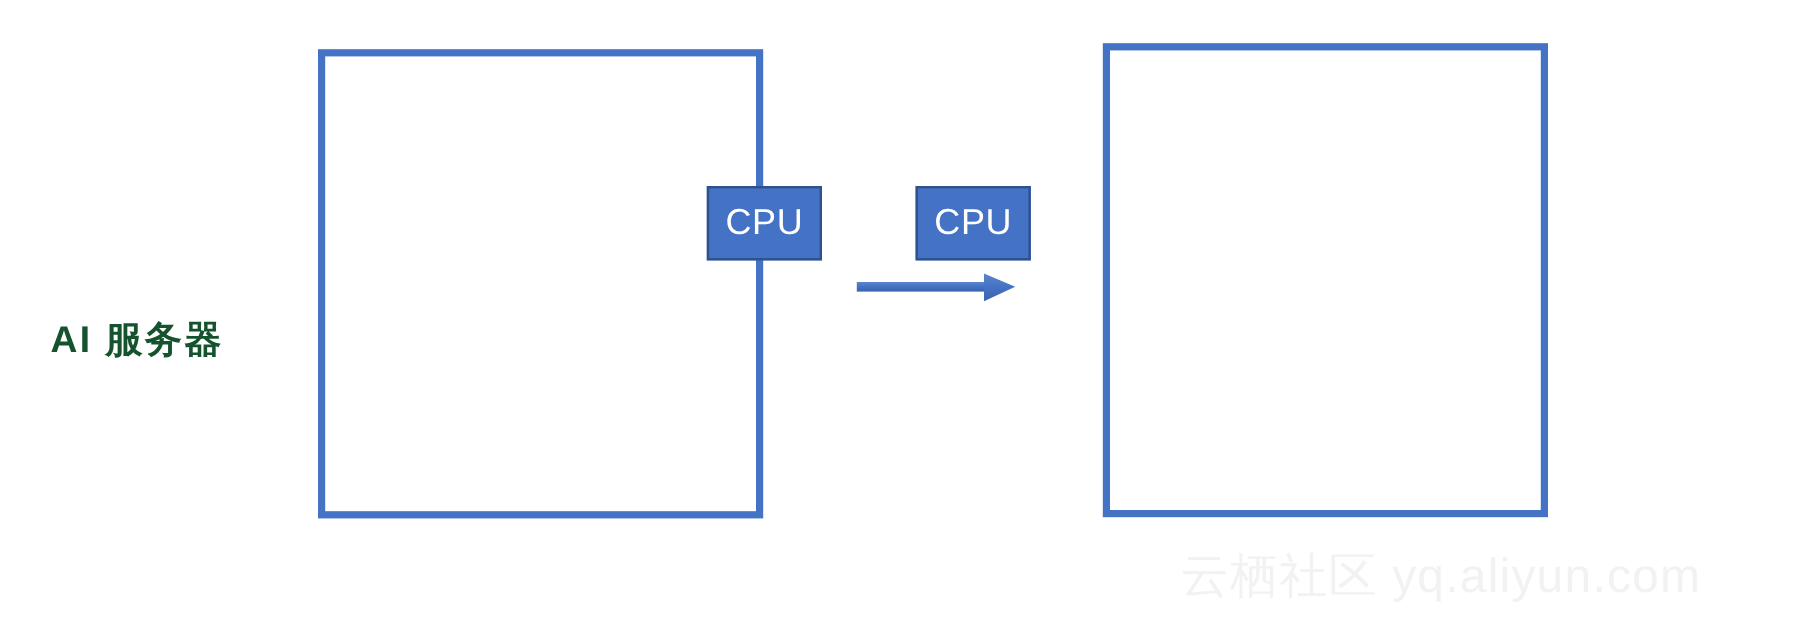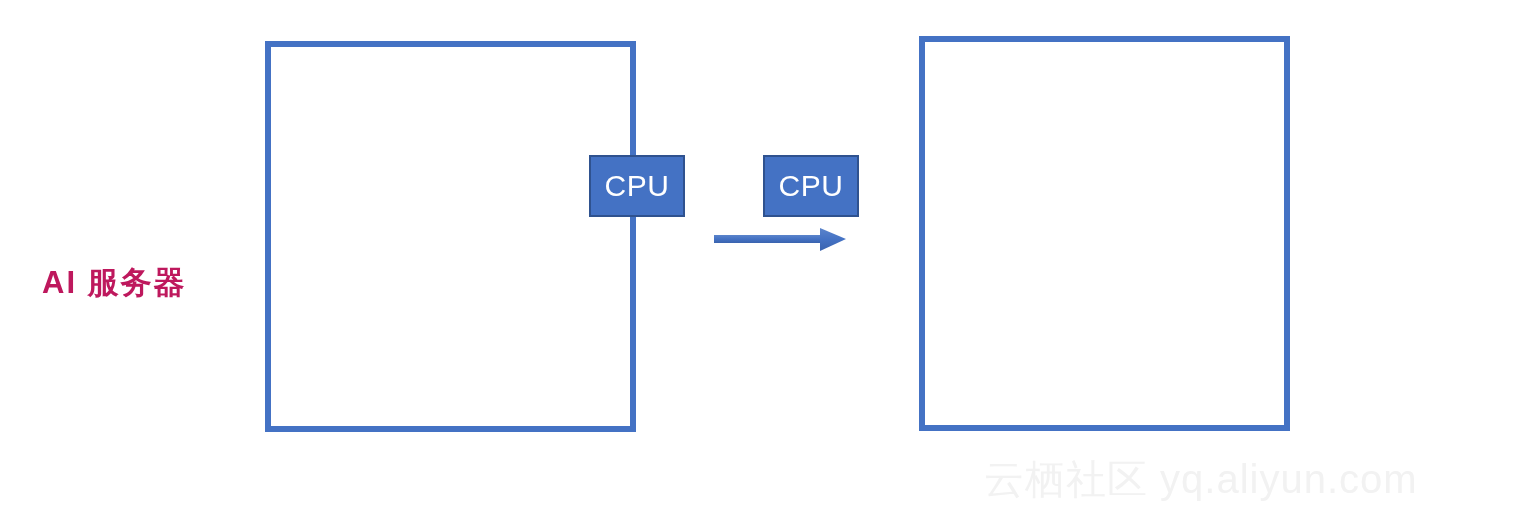--- a/index.html
+++ b/index.html
@@ -18,21 +18,21 @@
     overflow: hidden;
   }
 
   
   .server-label {
     position: absolute;
     left: 42px;
     top: 262px;
     font-size: 31px;
     font-weight: bold;
-    color: #be185d;
+    color: #14532d;
     letter-spacing: 2px;
     white-space: nowrap;
   }
 
   
   .chassis {
     position: absolute;
     background: #ffffff;
     border: 6px solid #4472C4;
     box-sizing: border-box;

